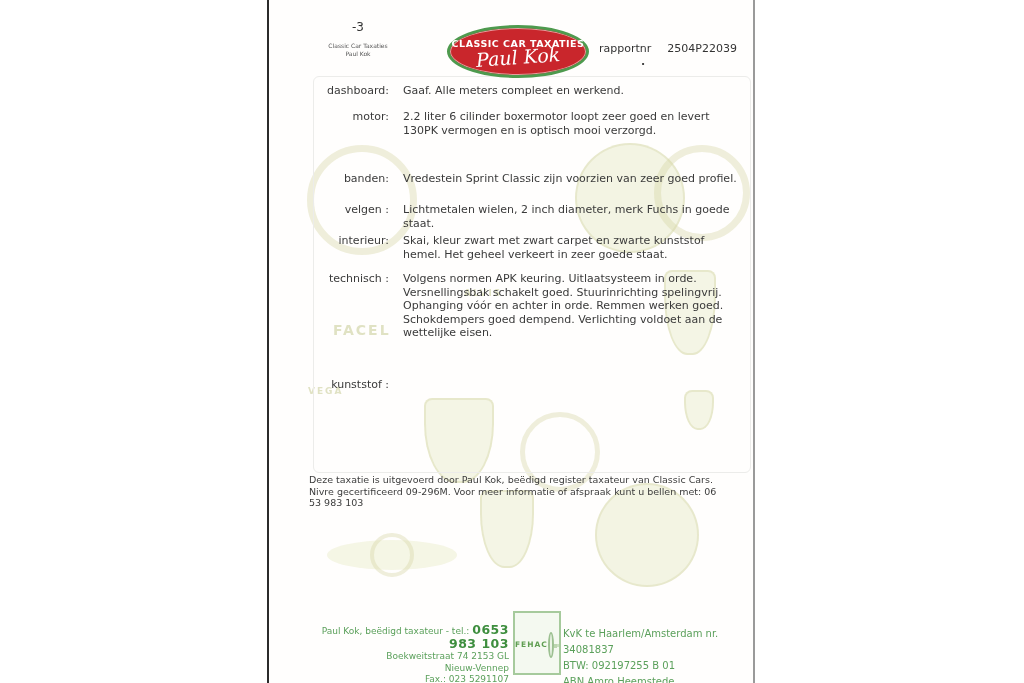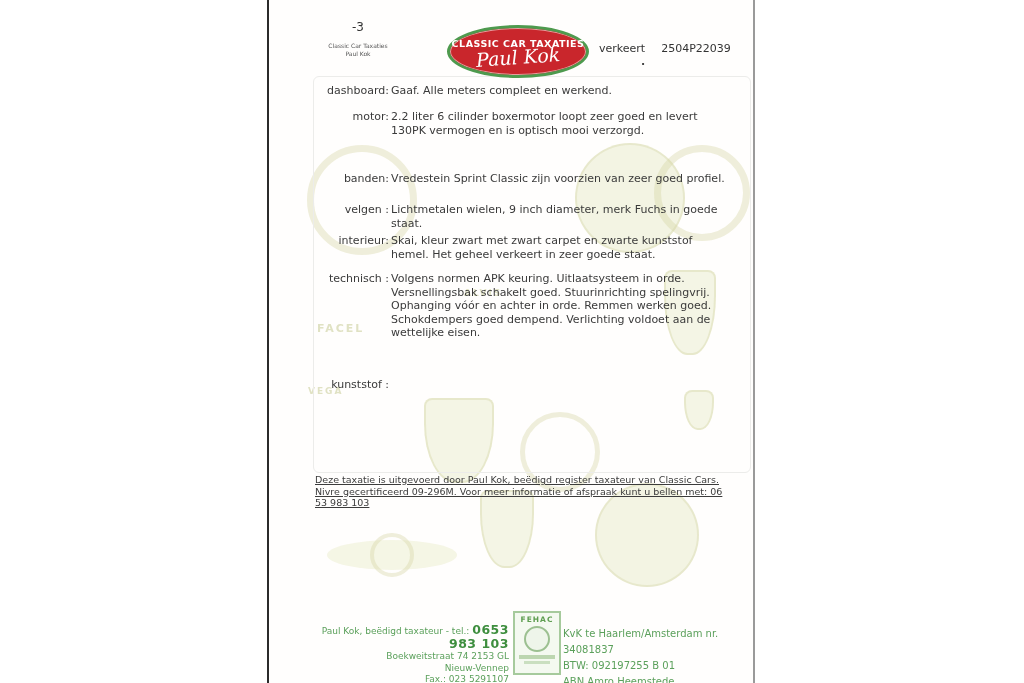--- a/index.html
+++ b/index.html
@@ -33,56 +33,56 @@
   .logo-script { color:#ffffff; font-family:"DejaVu Serif", serif; font-style:italic;
                  font-size:19px; line-height:19px; transform:rotate(-4deg); margin-top:-1px; }
 
   .rapport { position:absolute; left:330px; top:42px; z-index:2; font-size:11px; color:#333; }
   .rapport-row { display:flex; gap:16px; }
   .rapport-dot { margin-left:42px; font-weight:bold; color:#444; }
 
   
   .content-box { position:absolute; left:44px; top:76px; width:438px; height:397px;
                  border:1px solid #ececea; border-radius:6px; background:rgba(255,255,255,0.0); z-index:1; }
-  .row { position:absolute; left:44px; width:428px; display:flex; z-index:2; }
+  .row { position:absolute; left:44px; width:428px; display:flex; z-index:2;gap:12px; }
   .row-label { width:76px; text-align:right; font-size:11px; color:#3a3a3a; flex:none; }
   .row-text  { margin-left:2px; width:340px; font-size:11px; line-height:13.5px; color:#3a3a3a; }
 
-  .cert { position:absolute; left:46px; top:474px; width:420px; z-index:2;
-          font-size:9.5px; line-height:11.5px; color:#3c3c3c;text-decoration:underline; }
+  .cert { position:absolute; left:40px; top:474px; width:420px; z-index:2;
+          font-size:9.5px; line-height:11.5px; color:#3c3c3c; }
 
   
   .f-green { color:#5ba05b; }
   .foot-contact { position:absolute; left:38px; top:624px; width:202px; text-align:right;
                   font-size:9px; line-height:11.5px; z-index:2; }
   .foot-phone { font-size:12.5px; font-weight:bold; color:#3e8e3e; letter-spacing:0.5px;text-align:center; }
 
   .fehac { position:absolute; left:244px; top:611px; width:48px; height:64px; z-index:2;
-           border:2px solid #a6ca9c; background:#f4f9f0; display:flex; flex-direction:column;
+           border:2px solid #a6ca9c; background:#f4f9f0; display:flex; flex-direction:row;
            align-items:center; padding-top:2px; }
   .fehac-title { font-size:7.5px; font-weight:bold; color:#5f9e51; letter-spacing:1px; }
   .fehac-circle { width:26px; height:26px; border-radius:50%; border:2px solid #9cc091; margin-top:2px;
                   background:#eef5ea; }
   .fehac-strip { width:36px; height:4px; background:#bcd6b0; margin-top:3px; }
   .fehac-strip2 { width:26px; height:3px; background:#cadfc0; margin-top:2px; }
 
   .foot-reg { position:absolute; left:294px; top:626px; width:180px; z-index:2;
               font-size:10px; line-height:16px; }
 </style>
 </head>
 <body>
 
 <div class="canvas">
   <div class="page">
 
     <div class="wm wm-ring" style="left:38px; top:145px; width:110px; height:110px;"></div>
     <div class="wm wm-disc" style="left:306px; top:143px; width:110px; height:110px;"></div>
     <div class="wm wm-ring" style="left:385px; top:145px; width:96px; height:96px;"></div>
     <div class="wm wm-shield" style="left:395px; top:270px; width:52px; height:85px;"></div>
-    <div class="wm wm-text" style="left:48px; top:322px; font-size:11px;">FACEL</div>
+    <div class="wm wm-text" style="left:64px; top:322px; font-size:14px;">FACEL</div>
     <div class="wm wm-text" style="left:39px; top:386px; font-size:9px;">VEGA</div>
     <div class="wm wm-text" style="left:195px; top:244px; font-size:9px;margin-top:44px;">ALVIS</div>
     <div class="wm wm-shield" style="left:155px; top:398px; width:70px; height:85px;"></div>
     <div class="wm wm-ring" style="left:251px; top:412px; width:80px; height:80px; border-width:5px;"></div>
     <div class="wm wm-shield" style="left:415px; top:390px; width:30px; height:40px;"></div>
     <div class="wm wm-shield" style="left:211px; top:490px; width:54px; height:78px;"></div>
     <div class="wm wm-disc" style="left:326px; top:483px; width:104px; height:104px;"></div>
     <div class="wm wm-wings" style="left:58px; top:540px; width:130px; height:30px;"></div>
     <div class="wm wm-ring" style="left:101px; top:533px; width:44px; height:44px; border-width:4px;"></div>
 
@@ -92,21 +92,21 @@
       <div>Paul Kok</div>
     </div>
 
     <div class="logo">
       <div class="logo-top">CLASSIC CAR TAXATIES</div>
       <div class="logo-script">Paul Kok</div>
     </div>
 
     <div class="rapport">
       <div class="rapport-row">
-        <span>verkeert</span>
+        <span>rapportnr</span>
         <span>2504P22039</span>
       </div>
       <div class="rapport-dot">.</div>
     </div>
 
     <div class="content-box"></div>
 
     <div class="row" style="top:84px">
       <div class="row-label">dashboard:</div>
       <div class="row-text">Gaaf. Alle meters compleet en werkend.</div>
@@ -114,21 +114,21 @@
     <div class="row" style="top:110px">
       <div class="row-label">motor:</div>
       <div class="row-text">2.2 liter 6 cilinder boxermotor loopt zeer goed en levert 130PK vermogen en is optisch mooi verzorgd.</div>
     </div>
     <div class="row" style="top:172px">
       <div class="row-label">banden:</div>
       <div class="row-text">Vredestein Sprint Classic zijn voorzien van zeer goed profiel.</div>
     </div>
     <div class="row" style="top:203px">
       <div class="row-label">velgen :</div>
-      <div class="row-text">Lichtmetalen wielen, 9 inch diameter, merk Fuchs in goede staat.</div>
+      <div class="row-text">Lichtmetalen wielen, 2 inch diameter, merk Fuchs in goede staat.</div>
     </div>
     <div class="row" style="top:272px">
       <div class="row-label">technisch :</div>
       <div class="row-text">Volgens normen APK keuring. Uitlaatsysteem in orde. Versnellingsbak schakelt goed. Stuurinrichting spelingvrij. Ophanging vóór en achter in orde. Remmen werken goed. Schokdempers goed dempend. Verlichting voldoet aan de wettelijke eisen.</div>
     </div>
     <div class="row" style="top:234px">
       <div class="row-label">interieur:</div>
       <div class="row-text">Skai, kleur zwart met zwart carpet en zwarte kunststof hemel. Het geheel verkeert in zeer goede staat.</div>
     </div>
     <div class="row" style="top:378px">

